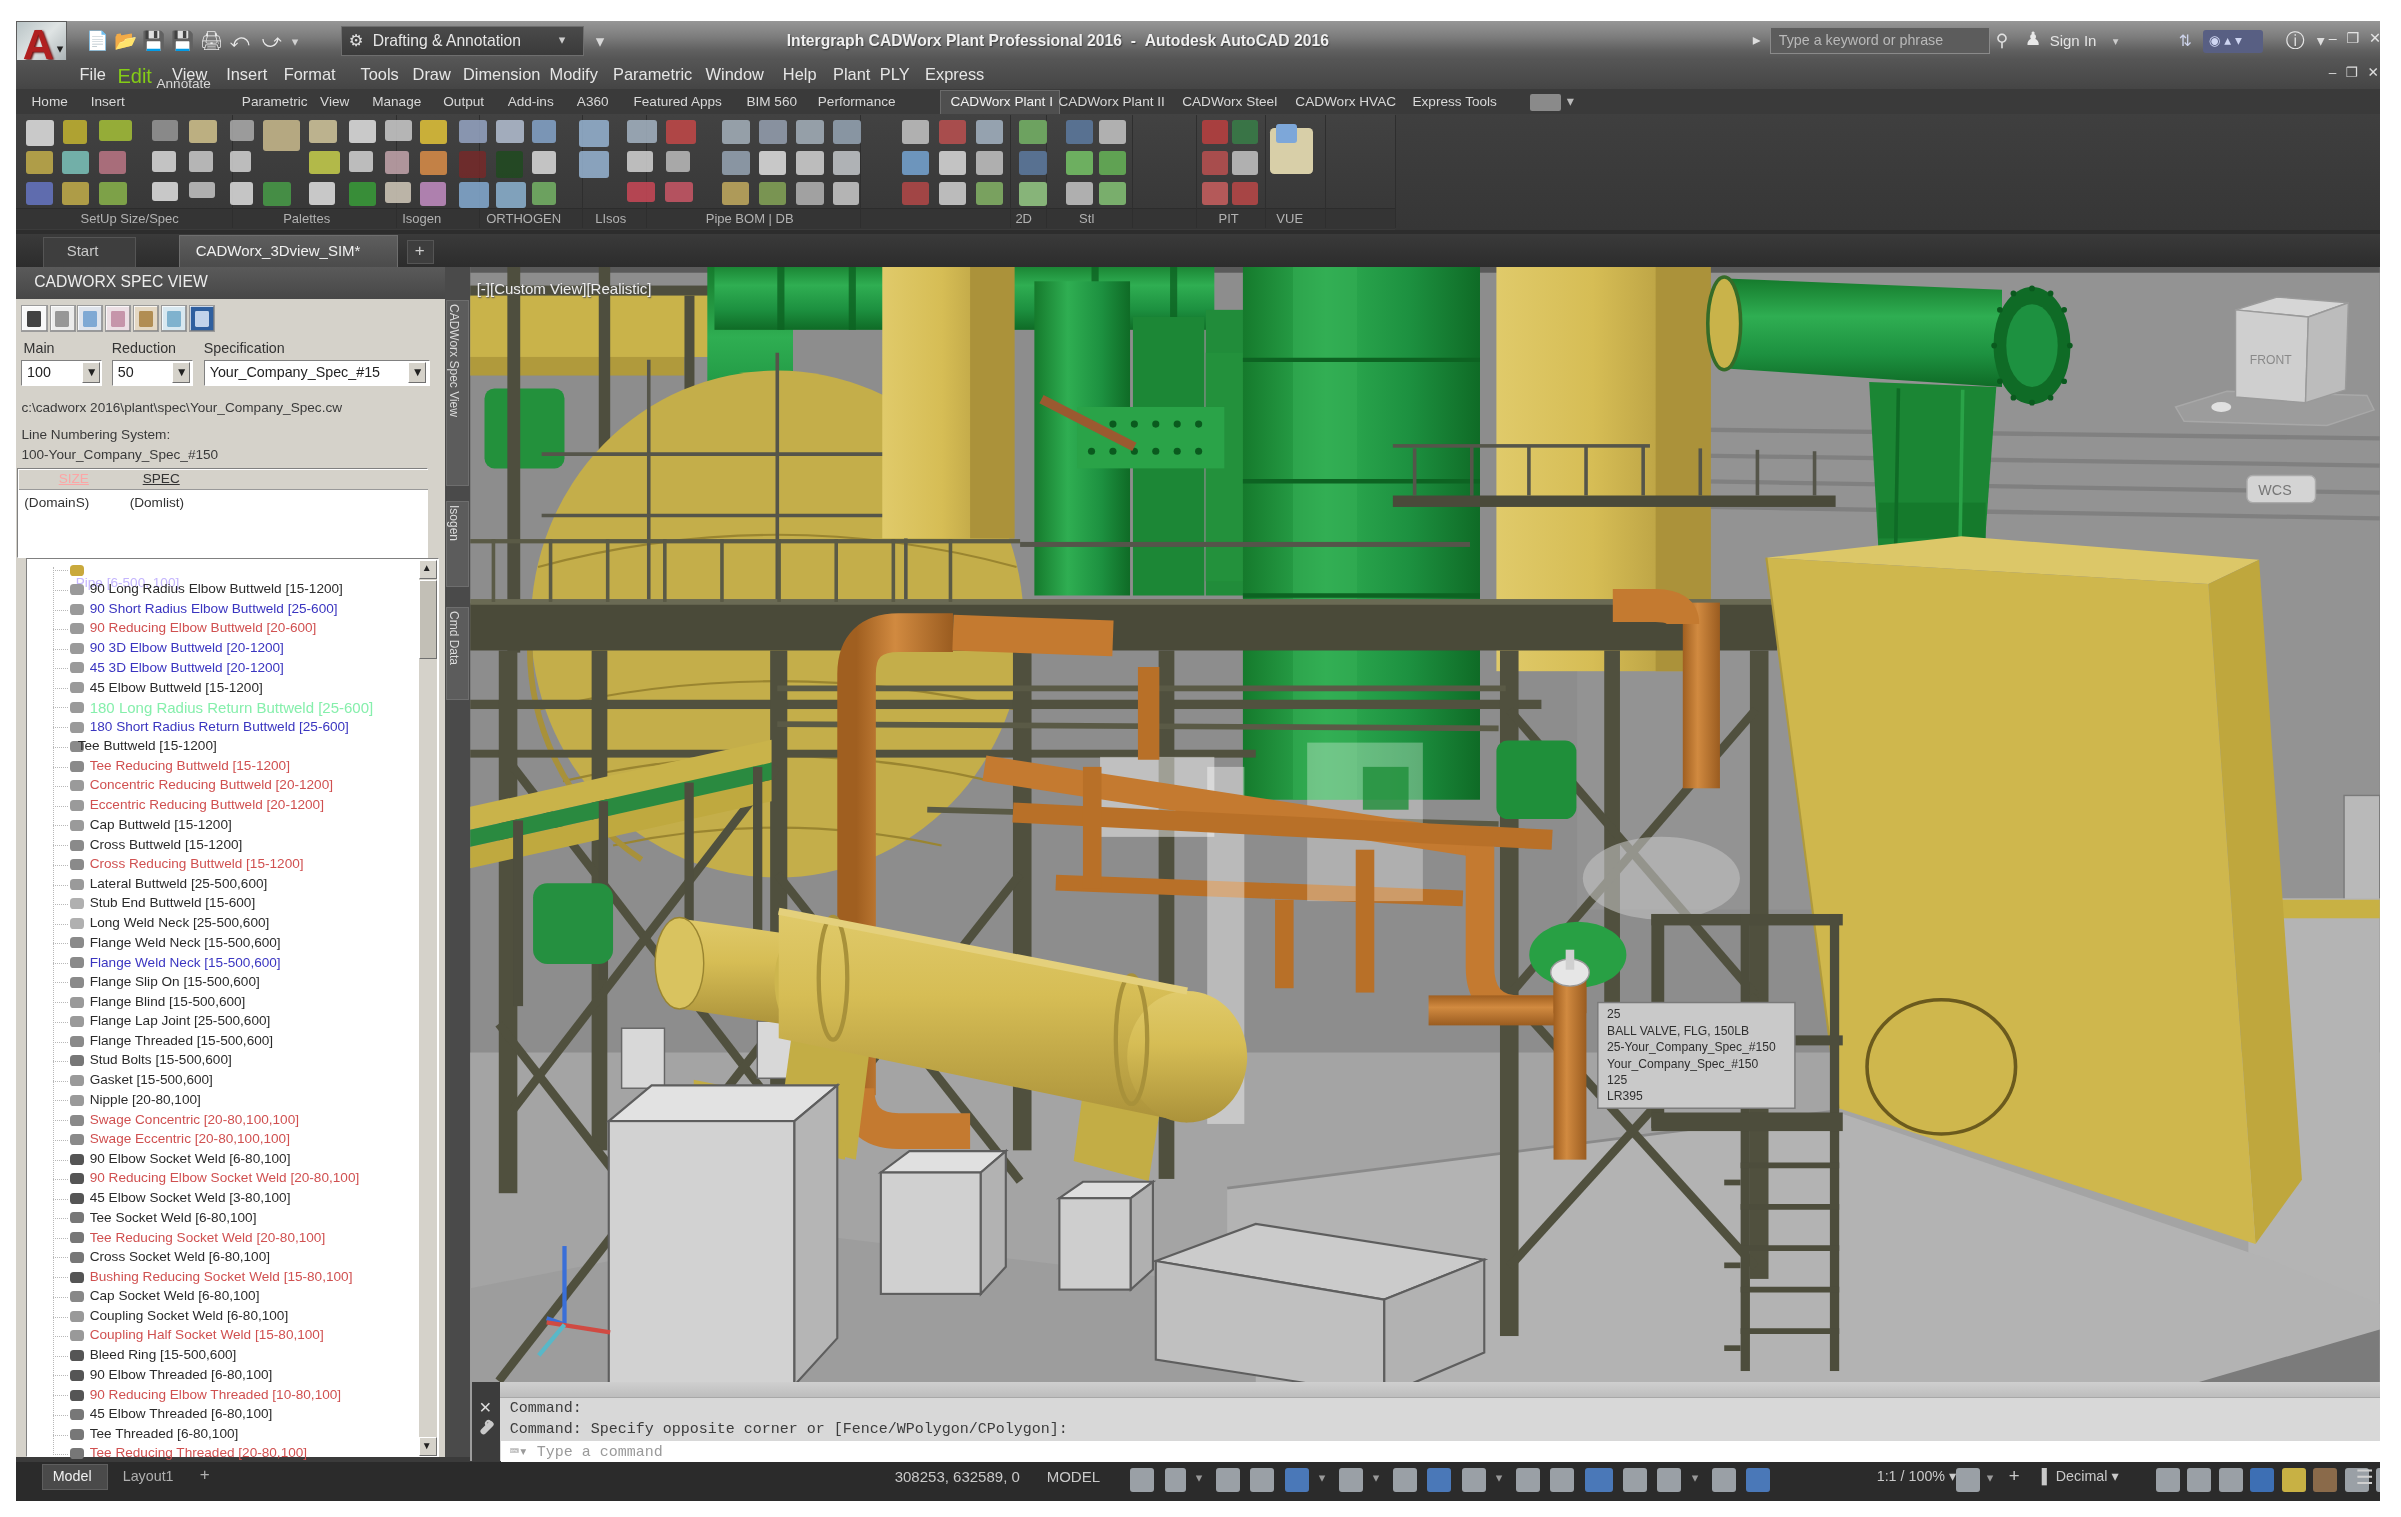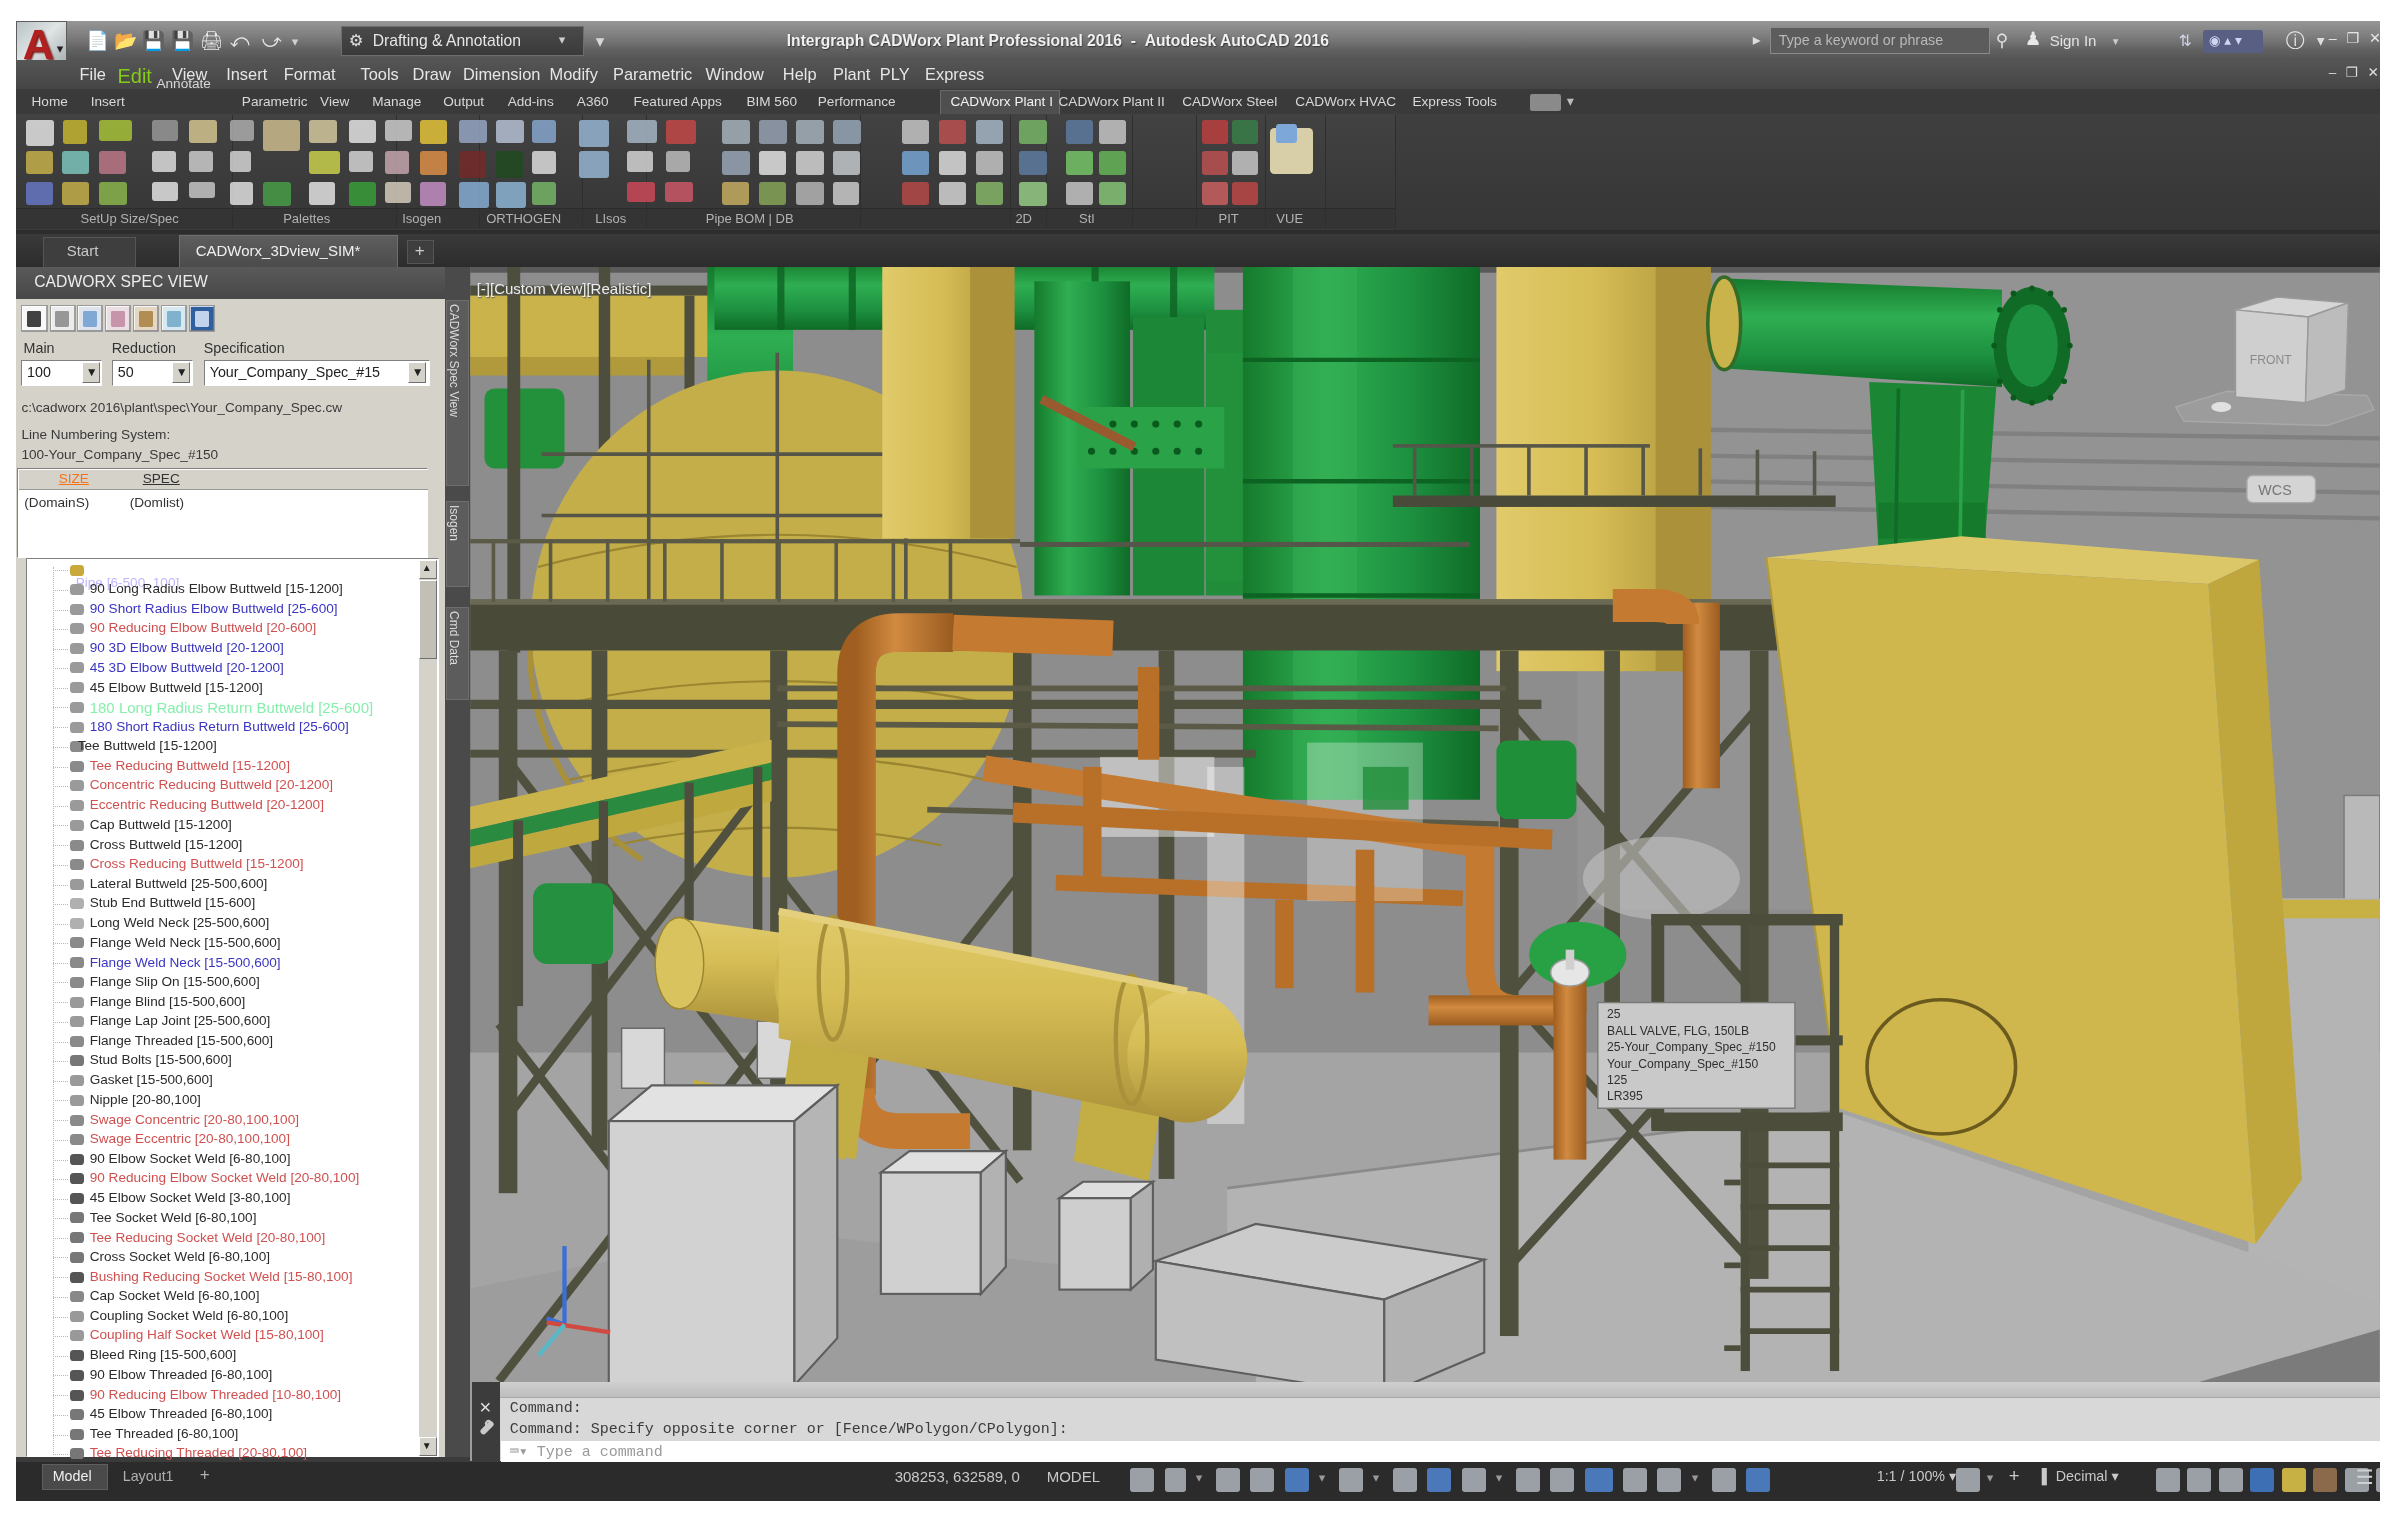--- a/index.html
+++ b/index.html
@@ -231,21 +231,21 @@
 <div class="tx" style="left:160px;top:344px;font-size:12px;color:#222;">▼</div>
 <div class="a" style="left:188px;top:339px;width:226px;height:26px;background:#fff;border:1.4px solid;border-color:#808080 #fff #fff #808080;"></div>
 <div class="tx" style="left:194px;top:343px;font-size:14.3px;color:#222;">Your_Company_Spec_#15</div>
 <div class="a" style="left:392px;top:341px;width:18.6px;height:21.4px;background:#d5d2ca;border:0.7px solid;border-color:#fff #707070 #707070 #fff;"></div>
 <div class="tx" style="left:396px;top:344px;font-size:12px;color:#222;">▼</div>
 <div class="tx" style="left:5.7px;top:379px;font-size:13.6px;color:#3a3a3a;">c:\cadworx 2016\plant\spec\Your_Company_Spec.cw</div>
 <div class="tx" style="left:5.7px;top:406px;font-size:13.6px;color:#3a3a3a;">Line Numbering System:</div>
 <div class="tx" style="left:5.7px;top:426px;font-size:13.6px;color:#3a3a3a;">100-Your_Company_Spec_#150</div>
 <div class="a" style="left:1.4px;top:447px;width:411px;height:90px;background:#fff;border:1.4px solid;border-color:#808080 #fff #fff #808080;"></div>
 <div class="a" style="left:2.9px;top:449px;width:409px;height:20px;background:#d5d2ca;border-bottom:0.7px solid #999;"></div>
-<div class="tx" style="left:43px;top:450px;font-size:13.6px;color:#f97316;text-decoration:underline;">SIZE</div>
+<div class="tx" style="left:43px;top:450px;font-size:13.6px;color:#fca5a5;text-decoration:underline;">SIZE</div>
 <div class="tx" style="left:127px;top:450px;font-size:13.6px;color:#333;text-decoration:underline;">SPEC</div>
 <div class="tx" style="left:8.6px;top:474px;font-size:13.6px;color:#333;">(DomainS)</div>
 <div class="tx" style="left:114px;top:474px;font-size:13.6px;color:#333;">(Domlist)</div>
 <div class="a" style="left:10px;top:537px;width:413px;height:899px;background:#fff;border:1.4px solid;border-color:#808080 #fff #fff #808080;overflow:hidden;" id="list"></div>
 <div class="a" style="left:37px;top:546px;width:0;height:886px;border-left:1.4px dotted #b8b8b8;"></div>
 <div class="a" style="left:37px;top:549px;width:15.7px;height:0;border-top:1.4px dotted #b8b8b8;"></div>
 <div class="a" style="left:54px;top:544px;width:14.3px;height:11.4px;background:#c9a93c;border-radius:3.6px;"></div>
 <div class="tx" style="left:60px;top:541px;font-size:13.6px;color:#c4b5fd;margin-top:13px;">Pipe [6-500, 100]</div>
 <div class="a" style="left:37px;top:569px;width:15.7px;height:0;border-top:1.4px dotted #b8b8b8;"></div>
 <div class="a" style="left:54px;top:563px;width:14.3px;height:11.4px;background:#9a9a9a;border-radius:3.6px;"></div>

